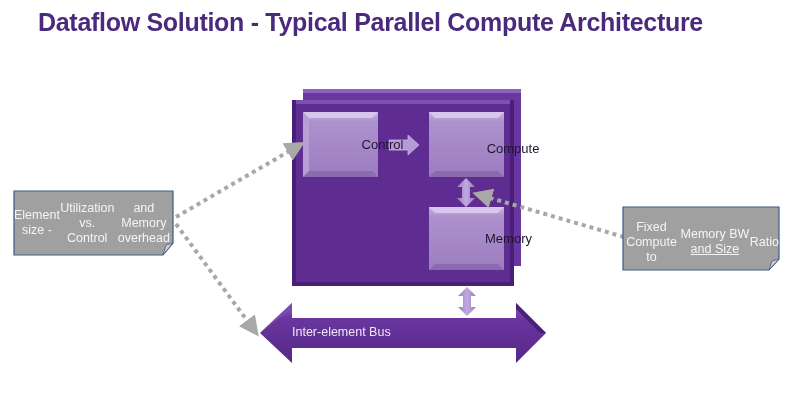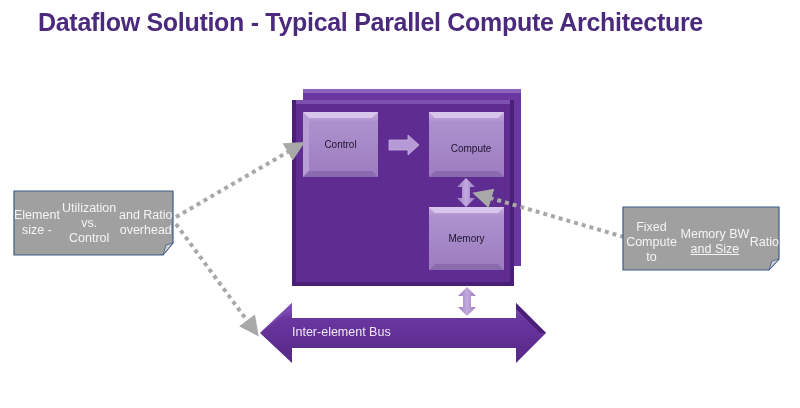--- a/index.html
+++ b/index.html
@@ -8,22 +8,22 @@
     background: #ffffff;
     font-family: "Liberation Sans", "DejaVu Sans", sans-serif;
   }
   .title {
     position: absolute; left: 38px; top: 8px;
     font-size: 25px; font-weight: bold; color: #4b2a7e;
     letter-spacing: -0.3px; white-space: nowrap;
   }
   svg.diagram { position: absolute; left: 0; top: 0; }
   .box-label {
-    position: absolute; font-size: 10px; color: #1e1430;
-    display: flex; align-items: center; justify-content: center; text-align: center;
+    position: absolute; font-size: 13px; color: #1e1430;
+    display: flex; align-items: center; justify-content: center; text-align: center; margin-left: 42px;
   }
   .note {
     position: absolute; color: #f4f4f4; font-size: 12.5px; line-height: 15px;
     text-align: center; display: flex; align-items: center; justify-content: center;
     flex-direction: row;
   }
   .note u { text-decoration: underline; }
   .bus-label {
     position: absolute; color: #f0e8f8; font-size: 12.5px; text-align: left;
   }
@@ -116,20 +116,20 @@
 
 <div class="box-label" style="left:303px; top:112px; width:75px; height:65px;">Control</div>
 <div class="box-label" style="left:429px; top:116px; width:84px; height:65px;">Compute</div>
 <div class="box-label" style="left:429px; top:207px; width:75px; height:63px;">Memory</div>
 
 <div class="bus-label" style="left:292px; top:325px; width:224px;">Inter-element Bus</div>
 
 <div class="note" style="left:14px; top:191px; width:159px; height:64px;">
   <span>Element size -</span>
   <span>Utilization vs. Control</span>
-  <span>and Ratio overhead</span>
+  <span>and Memory overhead</span>
 </div>
 
 <div class="note" style="left:623px; top:207px; width:156px; height:70px;justify-content:flex-end;">
   <span>Fixed Compute to</span>
   <span><span>Memory BW </span><u>and Size</u></span>
   <span>Ratio</span>
 </div>
 
 </body></html>

